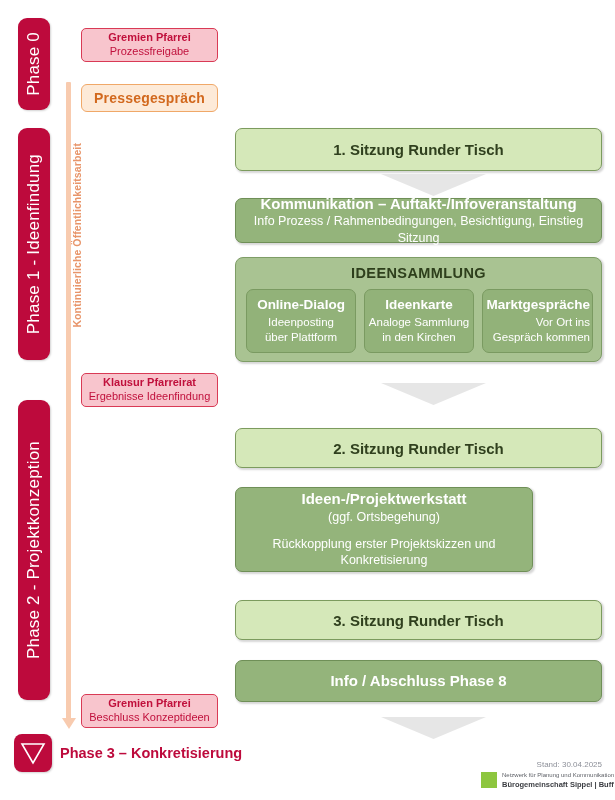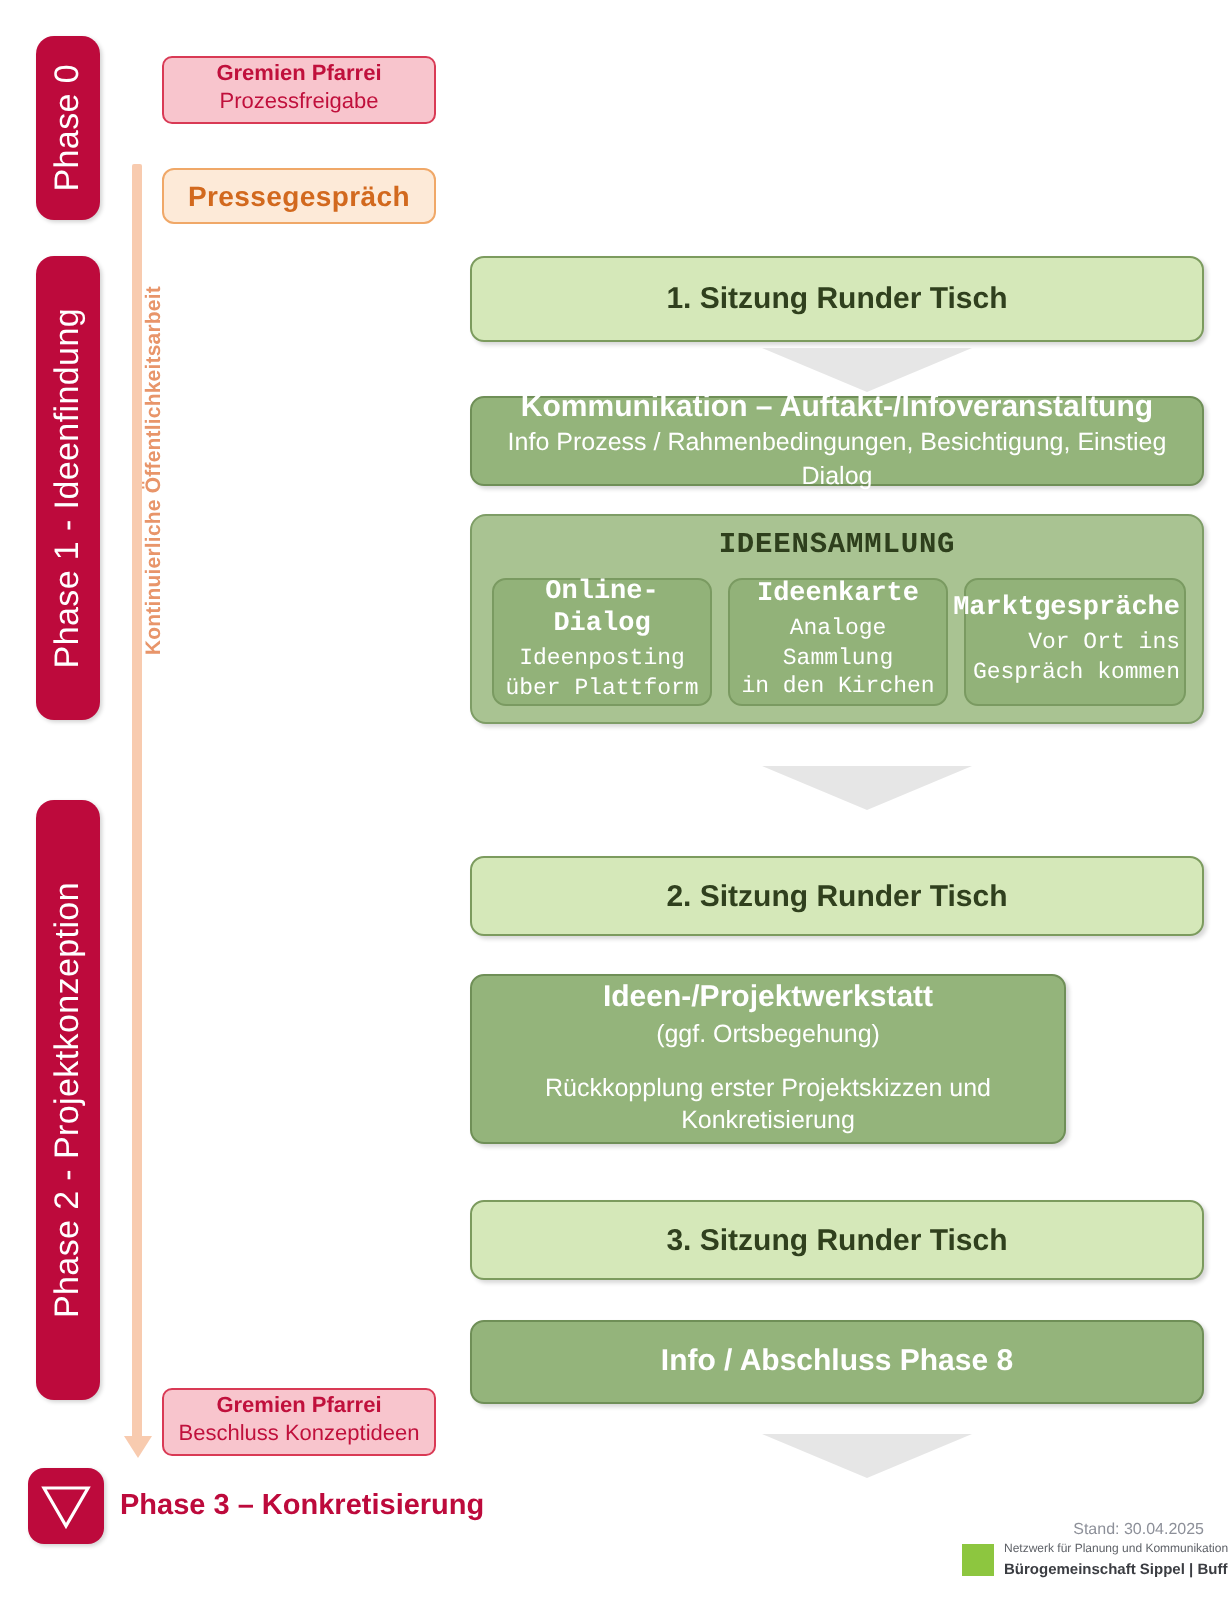--- a/index.html
+++ b/index.html
@@ -275,44 +275,48 @@
 
   <div class="pr-line" style="left:66px; top:82px; height:640px;"></div>
   <div class="pr-arrowhead" style="left:61.5px; top:718px;"></div>
   <div class="pr-label" style="left:71px; top:143px;">Kontinuierliche Öffentlichkeitsarbeit</div>
 
   <div class="pink-box" style="left:81px; top:28px; width:137px; height:34px;">
     <span class="t1">Gremien Pfarrei</span>
     <span class="t2">Prozessfreigabe</span>
   </div>
 
+  <div class="pink-box" style="left:81px; top:373px; width:137px; height:34px;">
+    <span class="t1">Klausur Pfarreirat</span>
+    <span class="t2">Ergebnisse Ideenfindung</span>
+  </div>
 
   <div class="pink-box" style="left:81px; top:694px; width:137px; height:34px;">
     <span class="t1">Gremien Pfarrei</span>
     <span class="t2">Beschluss Konzeptideen</span>
   </div>
 
   <div class="peach-box" style="left:81px; top:84px; width:137px; height:28px;">
     <span class="t1">Pressegespräch</span>
   </div>
 
   <div class="green-box green-light" style="left:235px; top:128px; width:367px; height:43px;">
     <span class="ttl">1. Sitzung Runder Tisch</span>
   </div>
 
   <svg class="chevron" style="left:381px; top:174px;" width="105" height="22" viewBox="0 0 105 22">
     <polygon points="0,0 105,0 52.5,22" fill="#E6E6E6"></polygon>
   </svg>
 
   <div class="green-box green-mid" style="left:235px; top:198px; width:367px; height:45px;">
     <span class="ttl">Kommunikation – Auftakt-/Infoveranstaltung</span>
-    <span class="sub">Info Prozess / Rahmenbedingungen, Besichtigung, Einstieg Dialog</span>
-  </div>
-
-  <div class="cluster" style="left:235px; top:257px; width:367px; height:105px;font-family:Liberation Mono, monospace;">
+    <span class="sub">Info Prozess / Rahmenbedingungen, Besichtigung, Einstieg Sitzung</span>
+  </div>
+
+  <div class="cluster" style="left:235px; top:257px; width:367px; height:105px;">
     <div class="cluster-title">IDEENSAMMLUNG</div>
 
     <div class="sub-card" style="left:10px; top:31px; width:110px; height:64px;">
       <span class="sc-ttl">Online-Dialog</span>
       <span class="sc-txt">Ideenposting</span>
       <span class="sc-txt">über Plattform</span>
     </div>
 
     <div class="sub-card" style="left:128px; top:31px; width:110px; height:64px;">
       <span class="sc-ttl">Ideenkarte</span>

